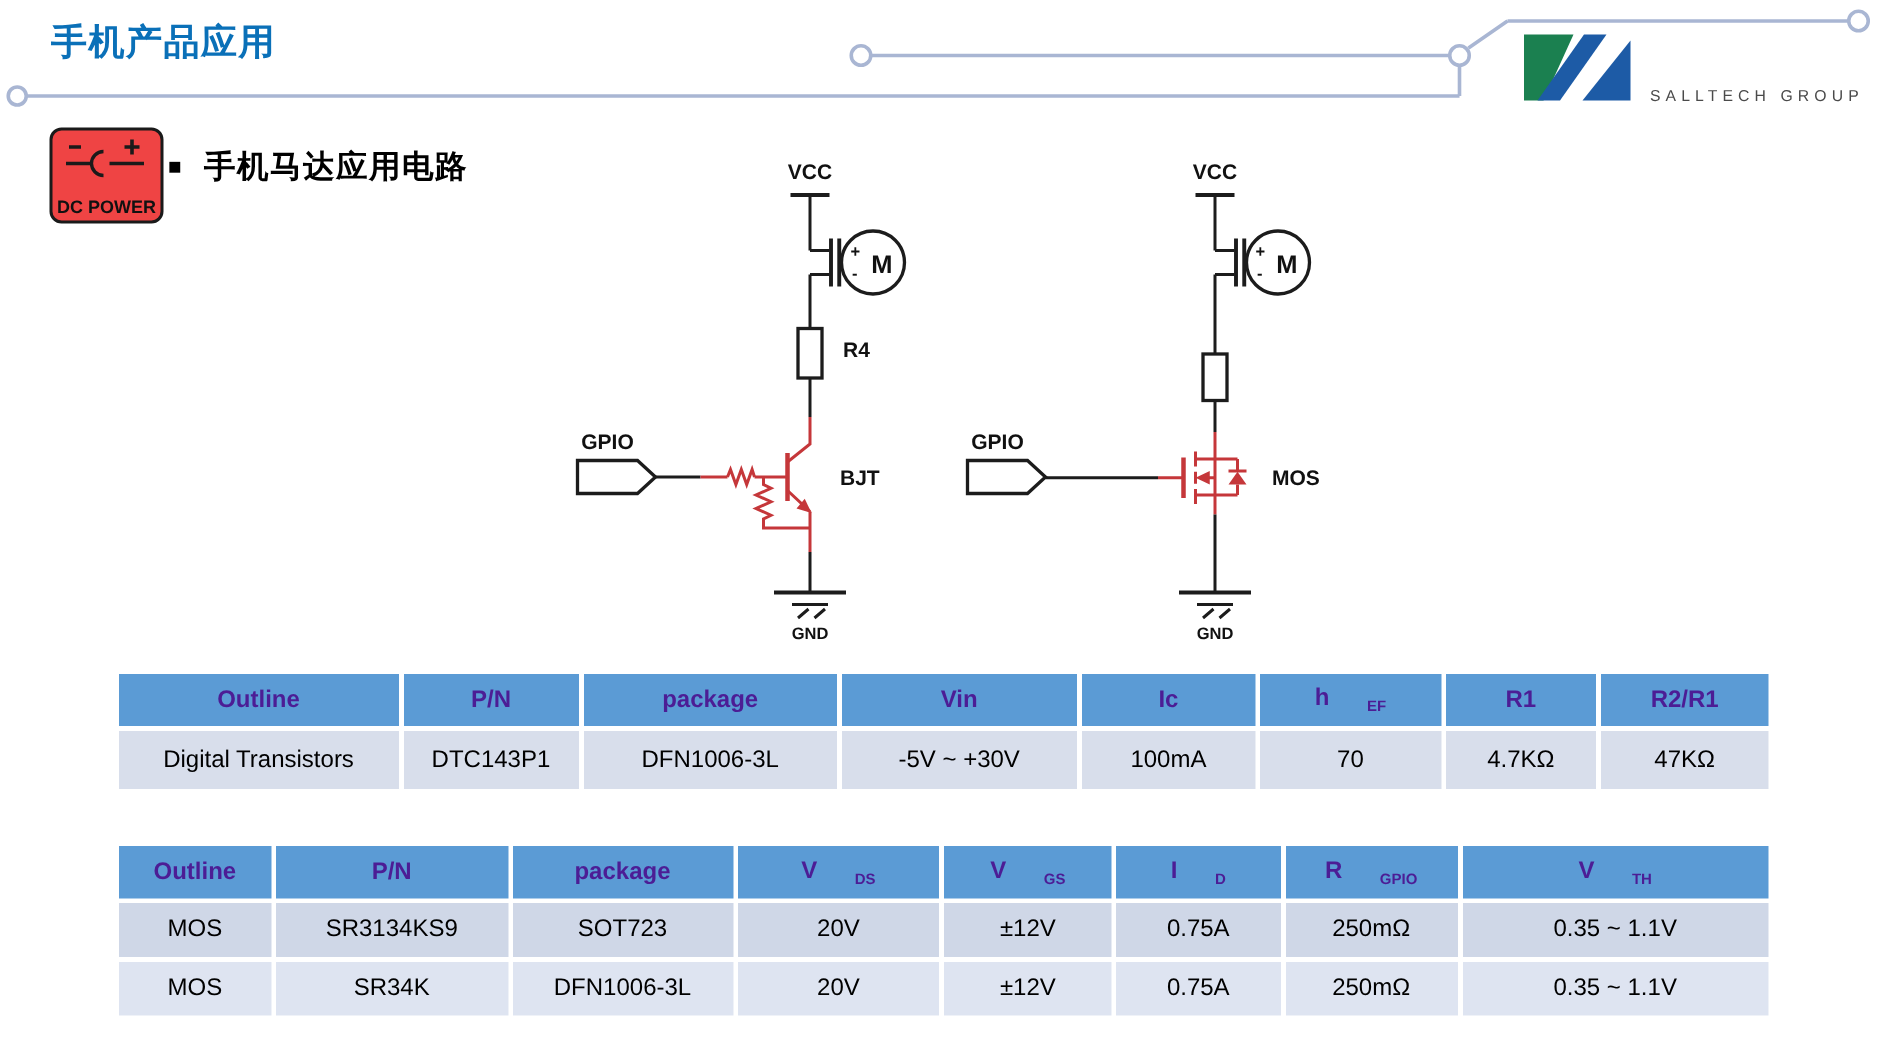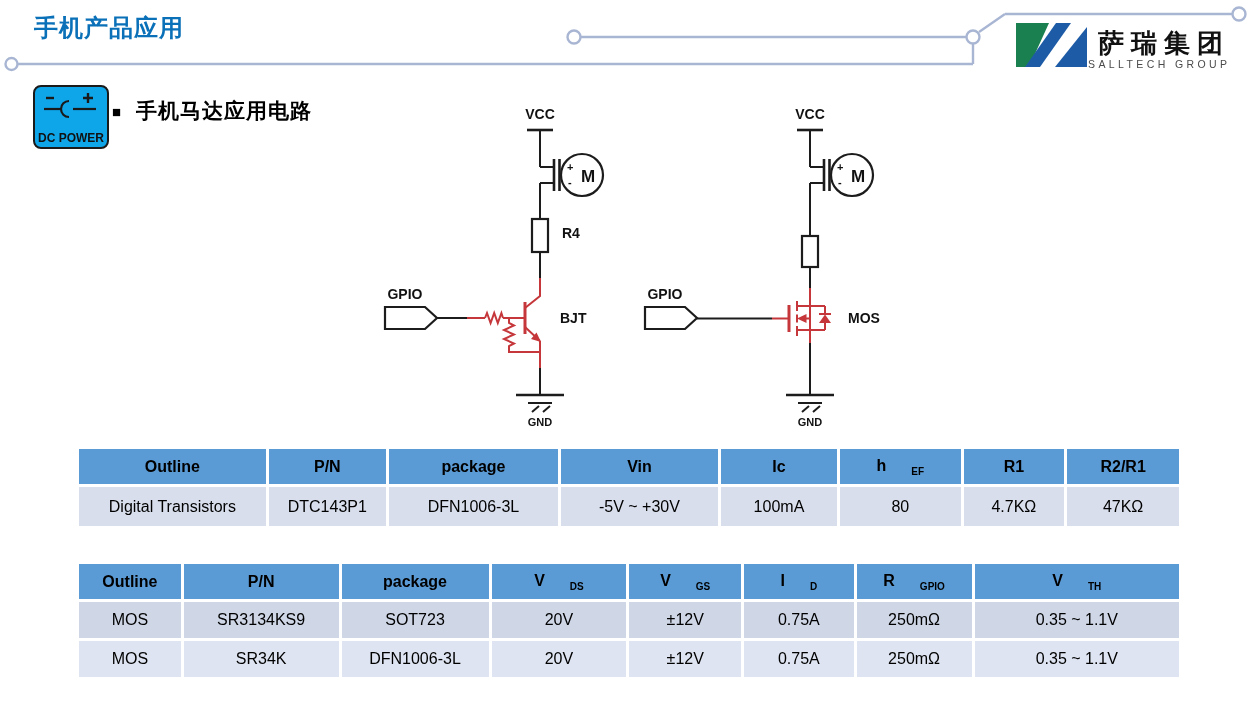--- a/index.html
+++ b/index.html
@@ -21,28 +21,28 @@
   .decor-line{stroke:var(--decor);stroke-width:2.4;fill:none;}
   .decor-node{stroke:var(--decor);stroke-width:2.4;fill:#ffffff;}
 
   
   #logo{left:1016px;top:22px;width:226px;height:52px;}
   #logo-cn{
     position:absolute;left:82px;top:4px;
     font-size:26px;font-weight:bold;color:#111;letter-spacing:7px;white-space:nowrap;
   }
   #logo-en{
-    position:absolute;left:72px;top:36px;
+    position:absolute;left:84px;top:36px;
     font-size:10.5px;color:#4a4a4a;letter-spacing:3.4px;white-space:nowrap;
   }
 
   
   #dc-power{
     left:33px;top:85px;width:72px;height:60px;
-    border:2.5px solid #1a1a1a;border-radius:8px;background:#0ea5e9;
+    border:2.5px solid #1a1a1a;border-radius:8px;background:#ef4444;
   }
   #dc-power-label{
     position:absolute;left:0;right:0;bottom:2px;text-align:center;
     font-size:12px;font-weight:bold;color:#111;letter-spacing:0px;
   }
   .plug{stroke:#1a1a1a;fill:none;}
 
   
   #section-bullet{left:112px;top:103px;font-size:15px;color:#000;}
   #section-heading{left:136px;top:97px;font-size:21px;font-weight:bold;color:#000;letter-spacing:1px;}
@@ -65,21 +65,21 @@
     border-collapse:collapse;table-layout:fixed;
     font-size:16px;
   }
   #table1{top:446px;}
   #table2{top:561px;}
   table.spec th,table.spec td{
     border:3px solid #ffffff;text-align:center;vertical-align:middle;
     padding:0;overflow:hidden;white-space:nowrap;
   }
   table.spec th{
-    background:var(--accent);color:#000000;font-weight:bold;height:35px;font-size:16px;
+    background:var(--accent);color:#4c1d95;font-weight:bold;height:35px;font-size:16px;
   }
   table.spec td{color:#000000;}
   #table1 td{background:var(--row1);height:39px;}
   #table2 td{height:36px;}
   #table2 tbody tr:nth-child(1) td{background:var(--row2a);}
   #table2 tbody tr:nth-child(2) td{background:var(--row2b);}
   table.spec sub{font-size:10px;vertical-align:-4px;font-weight:bold;margin-left:25px;}
 </style>
 </head>
 <body>
@@ -93,21 +93,20 @@
 </svg>
 
 <div id="page-title" class="abs">手机产品应用</div>
 
 <div id="logo" class="abs">
   <svg width="76" height="50" viewBox="0 0 76 50">
     <polygon points="0,1 33,1 13,45 0,45" fill="var(--logo-green)"></polygon>
     <polygon points="40,1 55,1 24,45 9,45" fill="var(--logo-blue)"></polygon>
     <polygon points="71,5 71,45 39,45" fill="var(--logo-blue)"></polygon>
   </svg>
-  <div id="logo-cn">萨瑞集团</div>
   <div id="logo-en">SALLTECH GROUP</div>
 </div>
 
 <div id="dc-power" class="abs">
   <svg width="68" height="34" viewBox="0 0 68 34">
     <path class="plug" stroke-width="2.4" d="M11,11 H19"></path>
     <path class="plug" stroke-width="2.2" d="M9,22 H26"></path>
     <path class="plug" stroke-width="2.2" d="M34,14 A8,8 0 1 0 34,30"></path>
     <path class="plug" stroke-width="2.2" d="M38,22 H61"></path>
     <path class="plug" stroke-width="2.4" d="M48,11 H58 M53,6 V16"></path>
@@ -211,21 +210,21 @@
         <th>R2/R1</th>
       </tr>
     </thead>
     <tbody>
       <tr>
         <td>Digital Transistors</td>
         <td>DTC143P1</td>
         <td>DFN1006-3L</td>
         <td>-5V ~ +30V</td>
         <td>100mA</td>
-        <td>80</td>
+        <td>70</td>
         <td>4.7KΩ</td>
         <td>47KΩ</td>
       </tr>
     </tbody>
   </table>
 <table id="table2" class="spec">
     <colgroup>
       <col style="width: 9.5%;">
       <col style="width: 14.3%;">
       <col style="width: 13.6%;">

